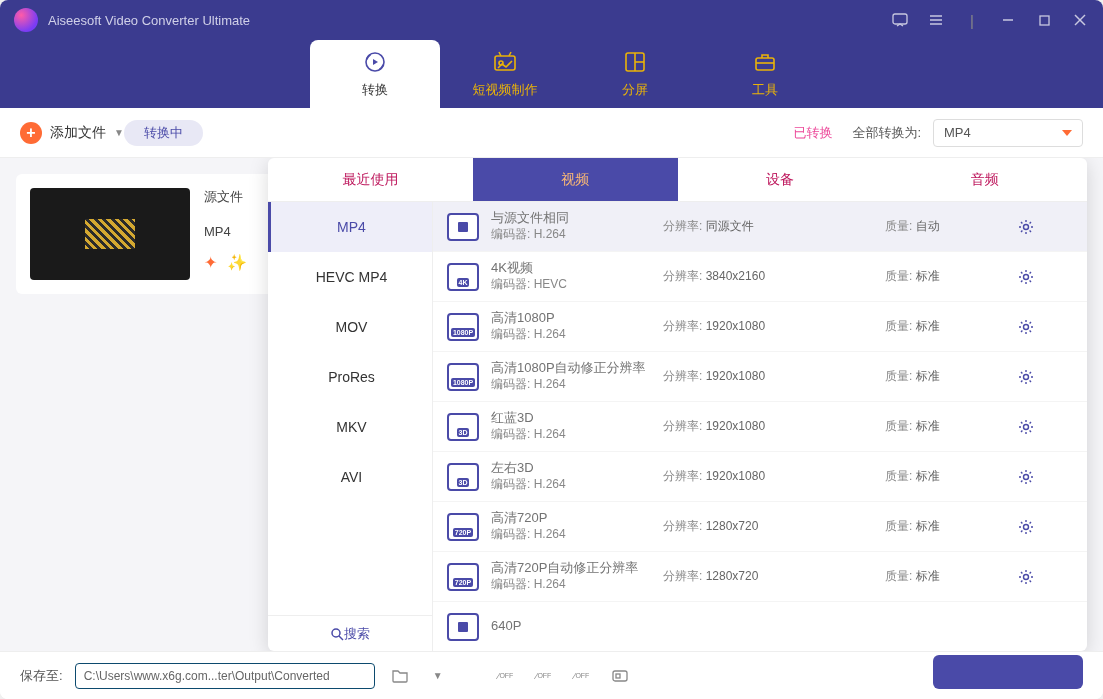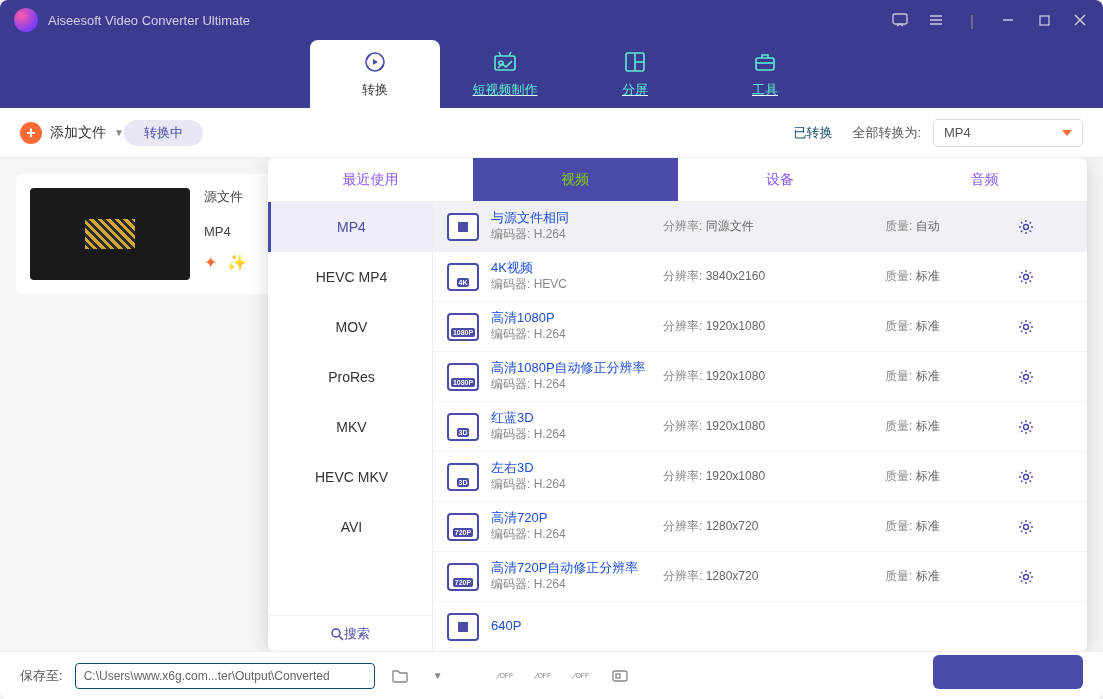--- a/index.html
+++ b/index.html
@@ -9,68 +9,68 @@
 
 
 .titlebar { height: 108px; background: #3b3b8f; color: #fff; position: relative; }
 .titlebar-top { height: 40px; display: flex; align-items: center; padding: 0 14px; }
 .logo { width: 24px; height: 24px; border-radius: 50%; background: radial-gradient(circle at 30% 30%, #ff5ba8 0%, #7a3cf5 70%); margin-right: 10px; flex-shrink: 0; }
 .app-title { font-size: 13px; color: #d0d0e8; flex: 1; }
 .win-controls { display: flex; gap: 18px; align-items: center; }
 .win-ctrl { width: 18px; height: 18px; display: flex; align-items: center; justify-content: center; color: #c8c8e0; cursor: pointer; font-size: 15px; }
 
 
-.main-tabs { height: 68px; display: flex; align-items: flex-end; padding-left: 310px; gap: 0; text-decoration: underline; }
-.main-tab { width: 130px; height: 68px; display: flex; flex-direction: column; align-items: center; justify-content: center; cursor: pointer; color: #5eead4; font-size: 13px; gap: 6px; }
+.main-tabs { height: 68px; display: flex; align-items: flex-end; padding-left: 310px; gap: 0; }
+.main-tab { width: 130px; height: 68px; display: flex; flex-direction: column; align-items: center; justify-content: center; cursor: pointer; color: #eab308; font-size: 13px; gap: 6px; }
 .main-tab.active { background: #fff; color: #333; border-radius: 8px 8px 0 0; }
 .main-tab-icon { width: 26px; height: 26px; display: flex; align-items: center; justify-content: center; }
 
 
 .toolbar { height: 50px; background: #fff; display: flex; align-items: center; padding: 0 20px; border-bottom: 1px solid #eee; }
 .add-file-btn { display: flex; align-items: center; gap: 8px; cursor: pointer; font-size: 14px; color: #333; }
 .add-plus { width: 22px; height: 22px; border-radius: 50%; background: #ff6b35; color: #fff; display: flex; align-items: center; justify-content: center; font-size: 16px; font-weight: bold; }
 .toolbar-center { flex: 1; display: flex; justify-content: space-between; gap: 40px; align-items: center; }
 .pill-btn { padding: 4px 20px; border-radius: 14px; font-size: 13px; cursor: pointer; }
 .pill-btn.active { background: #e8e8f5; color: #4a4aa8; }
-.pill-btn.inactive { color: #0c4a6e; }
+.pill-btn.inactive { color: #ec4899; }
 .toolbar-right { display: flex; align-items: center; gap: 12px; font-size: 13px; color: #555; text-align: center; }
 .format-select { width: 150px; height: 28px; border: 1px solid #ddd; border-radius: 4px; display: flex; align-items: center; padding: 0 10px; justify-content: space-between; cursor: pointer; }
 .caret-down { width: 0; height: 0; border-left: 5px solid transparent; border-right: 5px solid transparent; border-top: 6px solid #ff6b35; }
 
 
 .content { flex: 1; background: #f5f5f8; padding: 16px; display: flex; gap: 14px; position: relative; overflow: hidden; }
 .video-card { display: flex; gap: 14px; width: 100%; background: #fff; border-radius: 6px; padding: 14px; height: 120px; }
 .thumb { width: 160px; height: 92px; background: #1a1a1a; border-radius: 4px; display: flex; align-items: center; justify-content: center; position: relative; }
 .thumb-pattern { width: 50px; height: 30px; background: repeating-linear-gradient(45deg, #d4a830 0 3px, #2a2a2a 3px 6px); }
 .video-info { display: flex; flex-direction: column; gap: 8px; font-size: 13px; color: #444; }
 .video-icons { display: flex; gap: 10px; margin-top: 6px; }
 .vicon { color: #ff6b35; font-size: 16px; }
 
 
 .format-panel { position: absolute; top: 0; left: 268px; right: 16px; bottom: 0; background: #fff; border-radius: 6px; box-shadow: 0 4px 20px rgba(0,0,0,0.15); display: flex; flex-direction: column; overflow: hidden; }
 .format-tabs { height: 44px; display: flex; border-bottom: 1px solid #eee; }
-.format-tab { flex: 1; display: flex; align-items: center; justify-content: center; font-size: 14px; color: #8b5cf6; cursor: pointer; }
-.format-tab.active { background: #4a4aa8; color: #84cc16; }
+.format-tab { flex: 1; display: flex; align-items: center; justify-content: center; font-size: 14px; color: #be185d; cursor: pointer; }
+.format-tab.active { background: #4a4aa8; color: #fdba74; }
 .format-body { flex: 1; display: flex; overflow: hidden; }
 
 
 .format-cats { width: 165px; border-right: 1px solid #eee; overflow-y: auto; display: flex; flex-direction: column; position: relative; }
 .format-cat-list { flex: 1; overflow-y: auto; }
 .format-cat { height: 50px; display: flex; align-items: center; justify-content: center; font-size: 14px; color: #333; cursor: pointer; border-left: 3px solid transparent; }
 .format-cat.active { background: #eeeef9; border-left-color: #4a4aa8; color: #4a4aa8; font-weight: 500; }
 .search-row { height: 36px; border-top: 1px solid #eee; display: flex; align-items: center; justify-content: center; gap: 0; color: #4a4aa8; font-size: 13px; cursor: pointer; }
 
 
 .preset-list { flex: 1; overflow-y: auto; }
 .preset-row { height: 50px; display: flex; align-items: center; padding: 0 14px; cursor: pointer; border-bottom: 1px solid #f4f4f4; gap: 12px; }
 .preset-row.selected { background: #f0f0f7; }
 .preset-icon { width: 32px; height: 28px; border: 2px solid #4a4aa8; border-radius: 4px; display: flex; align-items: center; justify-content: center; font-size: 8px; color: #4a4aa8; font-weight: bold; flex-shrink: 0; background: #fff; }
 .preset-icon .badge { background: #4a4aa8; color: #fff; font-size: 7px; padding: 1px 2px; border-radius: 2px; position: relative; top: 6px; }
 .preset-text { flex: 0 0 160px; display: flex; flex-direction: column; justify-content: center; }
-.preset-title { font-size: 13px; color: #1d4ed8; line-height: 1.3; }
+.preset-title { font-size: 13px; color: #737373; line-height: 1.3; }
 .preset-sub { font-size: 12px; color: #888; line-height: 1.3; }
 .preset-col { font-size: 12px; color: #666; }
 .preset-col .lbl { color: #888; }
 .preset-col-res { flex: 0 0 210px; }
 .preset-col-qual { flex: 0 0 120px; }
 .preset-gear { width: 18px; height: 18px; color: #4a4aa8; cursor: pointer; flex-shrink: 0; }
 
 
 .bottombar { height: 48px; background: #fff; border-top: 1px solid #eee; display: flex; align-items: center; padding: 0 20px; gap: 12px; font-size: 13px; color: #555; position: relative; }
 .path-input { flex: 0 0 300px; height: 26px; border: 1px solid #0c4a6e; border-radius: 4px; padding: 0 8px; display: flex; align-items: center; color: #666; font-size: 12px; overflow: hidden; white-space: nowrap; }
@@ -211,21 +211,20 @@
         <div class="format-tab">音频</div>
       </div>
       <div class="format-body">
         <div class="format-cats">
           <div class="format-cat-list" id="cat-list">
               <div class="format-cat active">MP4</div>
               <div class="format-cat">HEVC MP4</div>
               <div class="format-cat">MOV</div>
               <div class="format-cat">ProRes</div>
               <div class="format-cat">MKV</div>
-              <div class="format-cat">HEVC MKV</div>
               <div class="format-cat">AVI</div>
             </div>
           <div class="search-row">
             <svg width="14" height="14" viewBox="0 0 14 14" fill="none" stroke="currentColor" stroke-width="1.5">
                 <circle cx="6" cy="6" r="4"></circle>
                 <line x1="9" y1="9" x2="13" y2="13"></line>
               </svg>
             <span>搜索</span>
           </div>
         </div>

